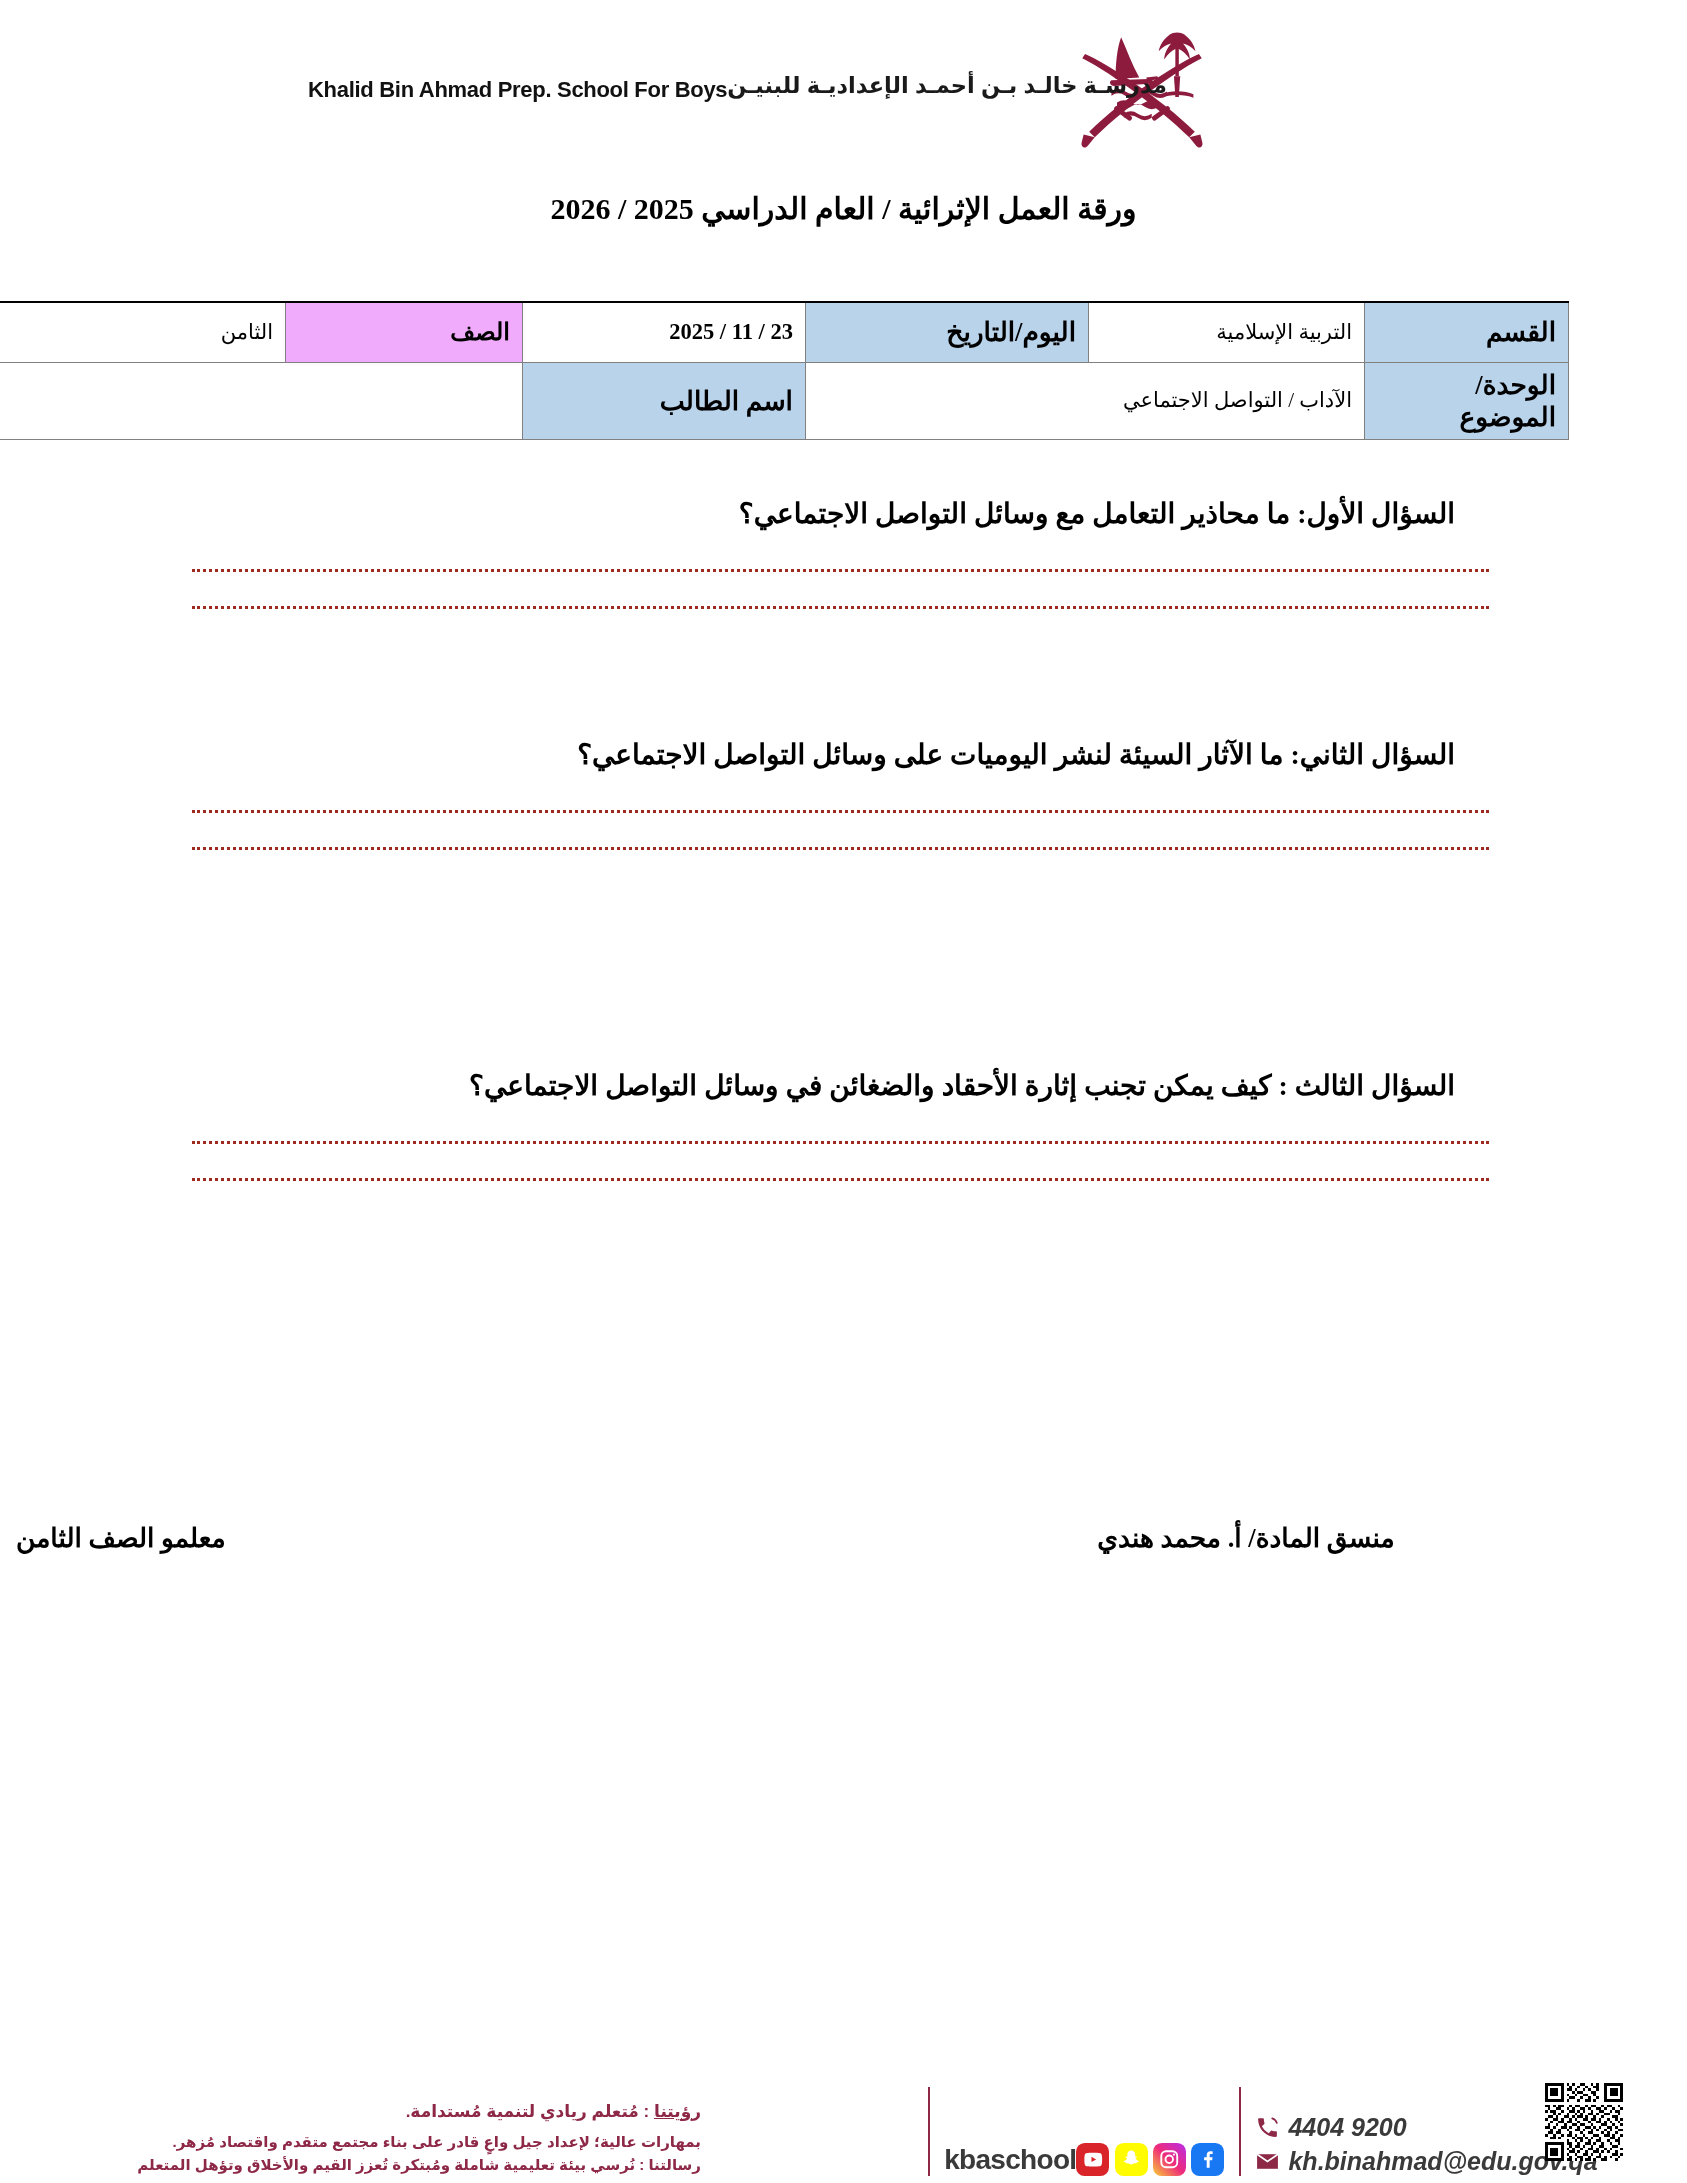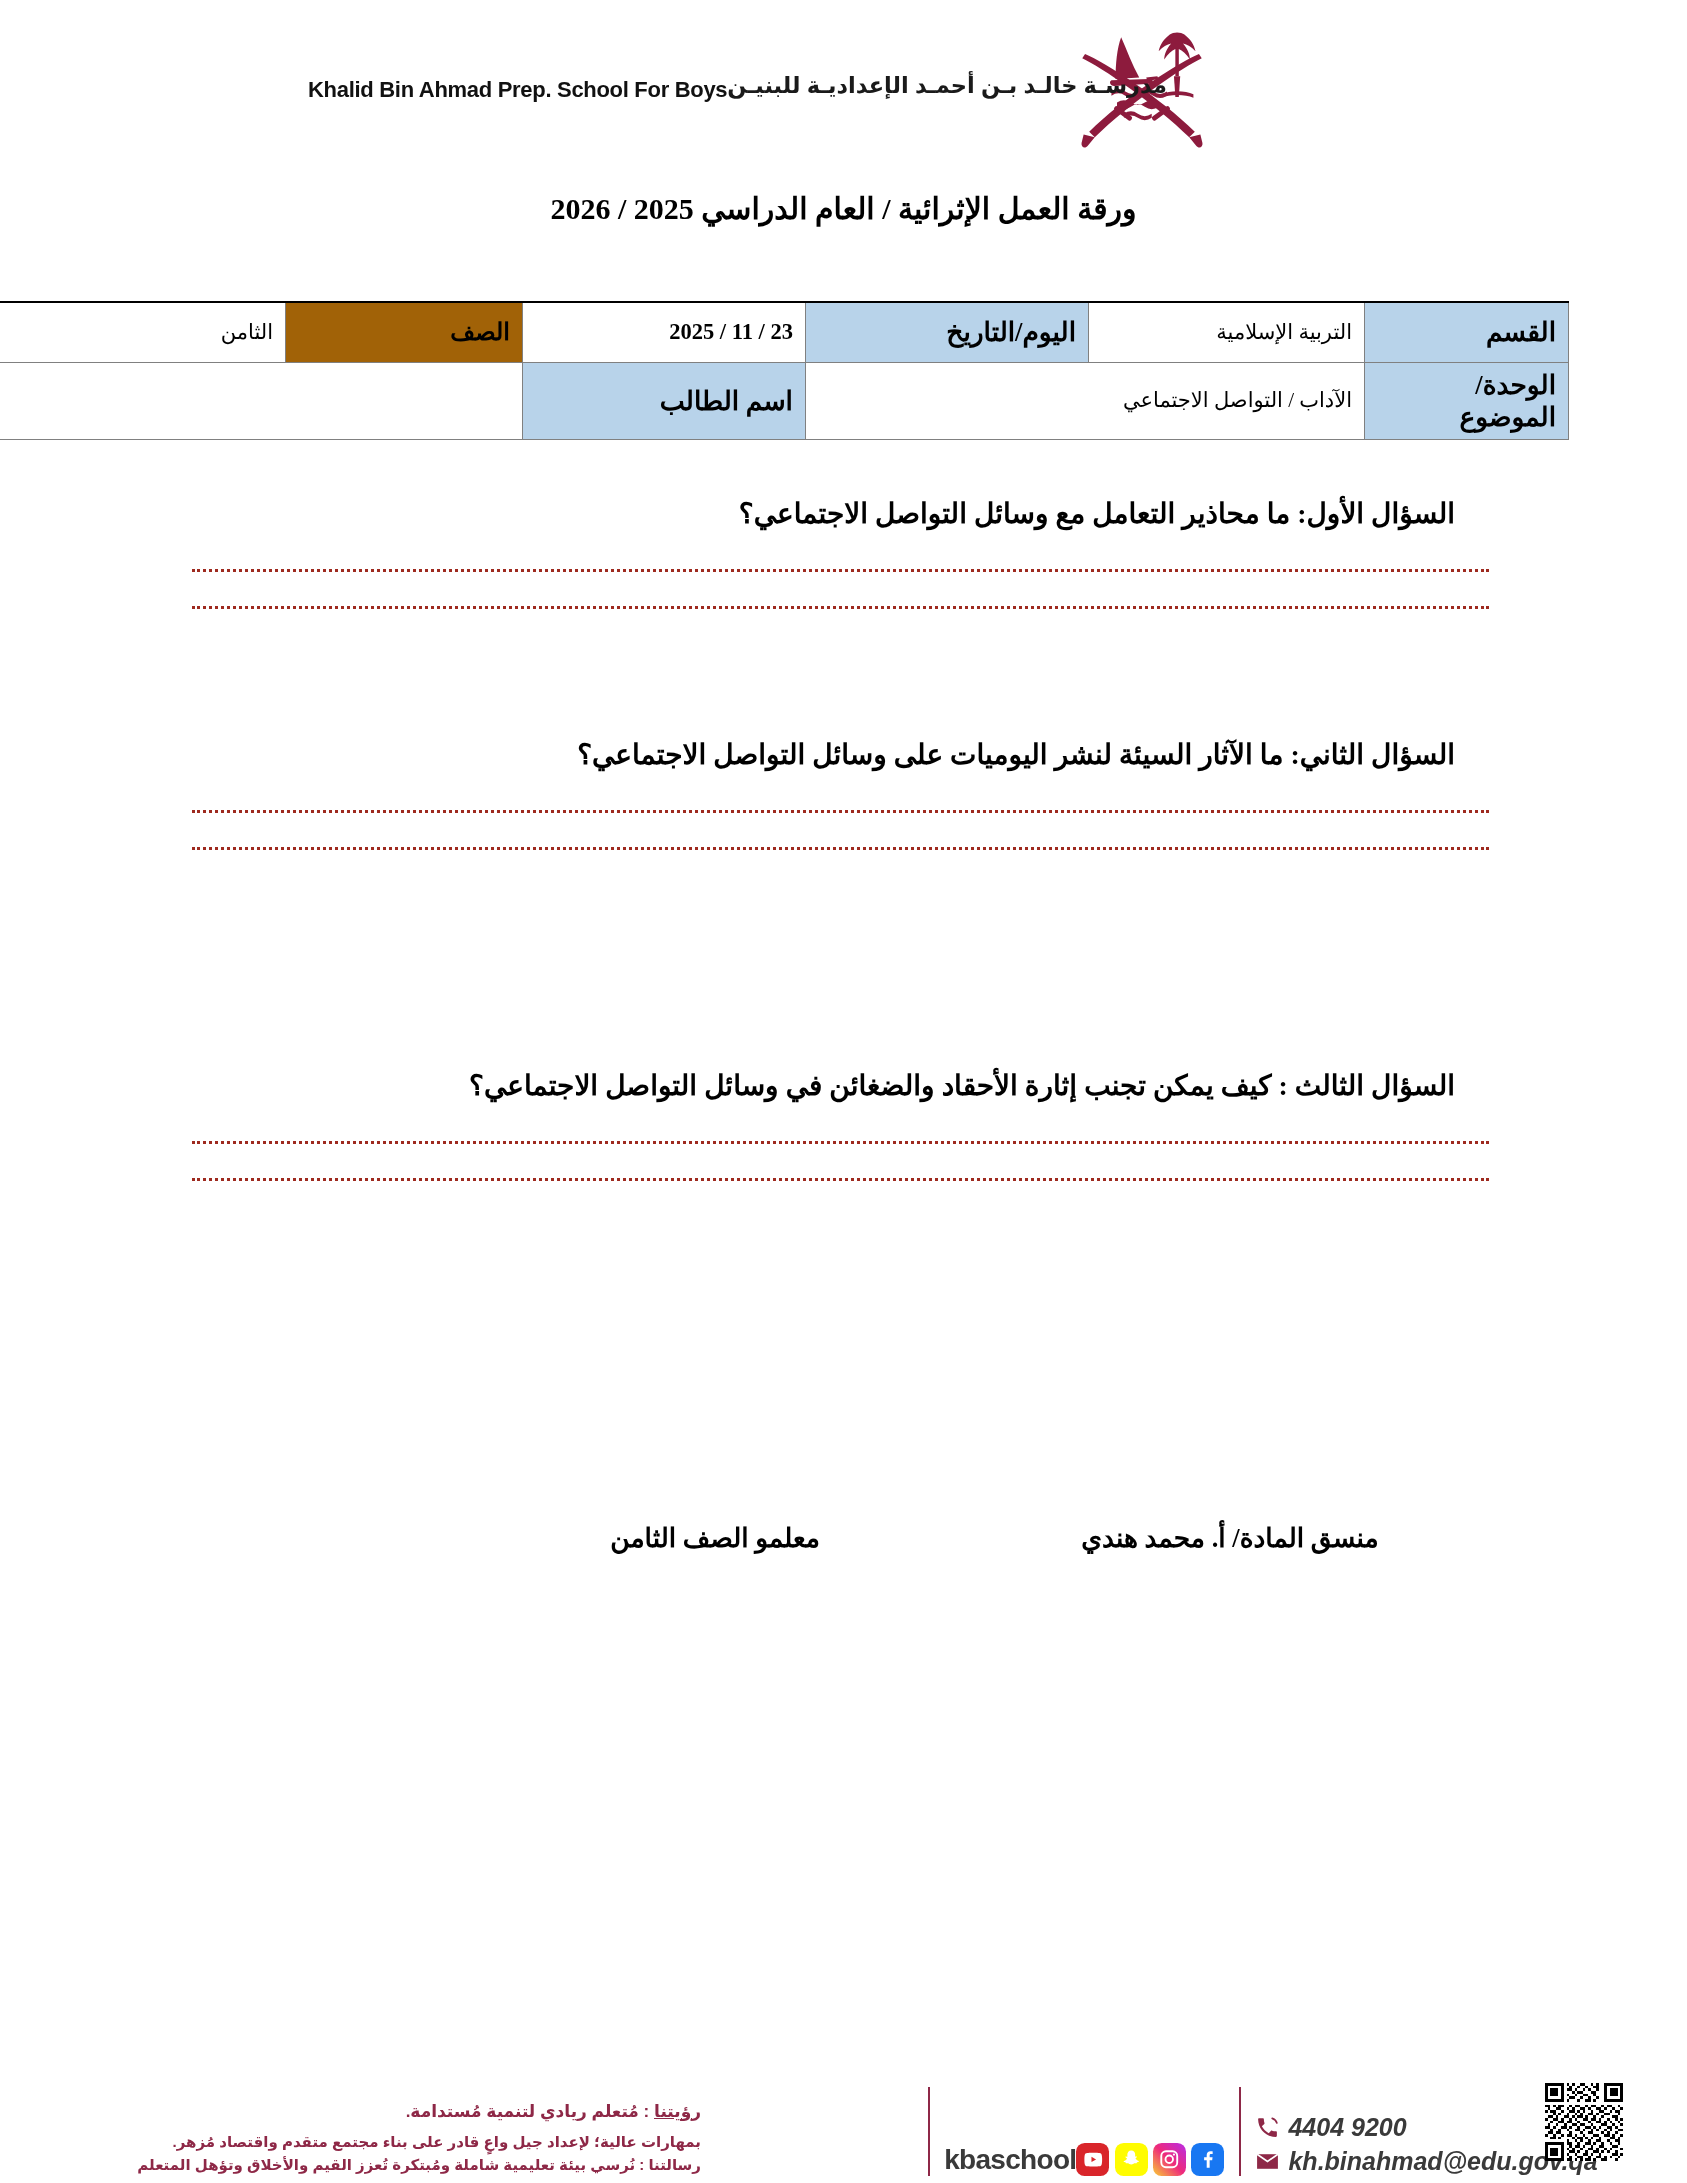--- a/index.html
+++ b/index.html
@@ -100,21 +100,21 @@
     vertical-align: middle;
   }
   .info-table tr:first-child td { border-top: 2.6px solid #000000; }
   .cell-label {
     background: #b8d3ea;
     font-size: 26.5px;
     font-weight: bold;
     text-align: right;
   }
   .cell-label-dark {
-    background: #a16207;
+    background: #f0abfc;
     font-size: 24px;
     font-weight: bold;
     text-align: right;
   }
   .cell-value {
     background: #ffffff;
     font-size: 21px;
     text-align: right;
     font-weight: normal;
   }
@@ -157,21 +157,21 @@
     top: 1522px;
     left: 0;
     width: 1687px;
     display: flex;
     flex-direction: row-reverse;
     direction: rtl;
     font-size: 26.5px;
     font-weight: bold;
     font-family: "Liberation Serif", "DejaVu Serif", serif;
   }
-  .sig-right { width: 820px; text-align: right; }
+  .sig-right { width: 820px; text-align: left; margin-left: 16px; }
   .sig-left  { width: 820px; text-align: center; }
 
   
   .footer {
     position: absolute;
     top: 2024px;
     left: 0;
     width: 1687px;
     height: 152px;
     display: flex;

